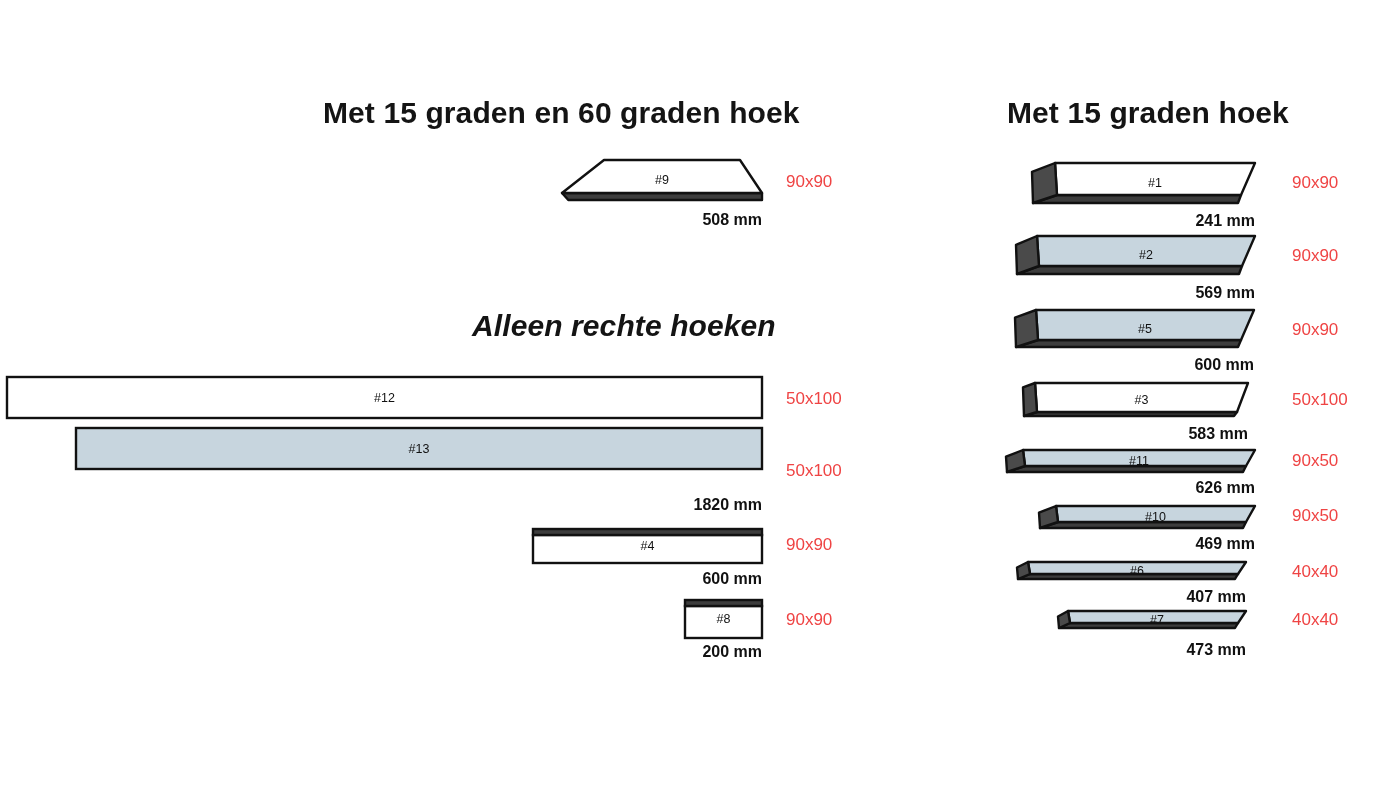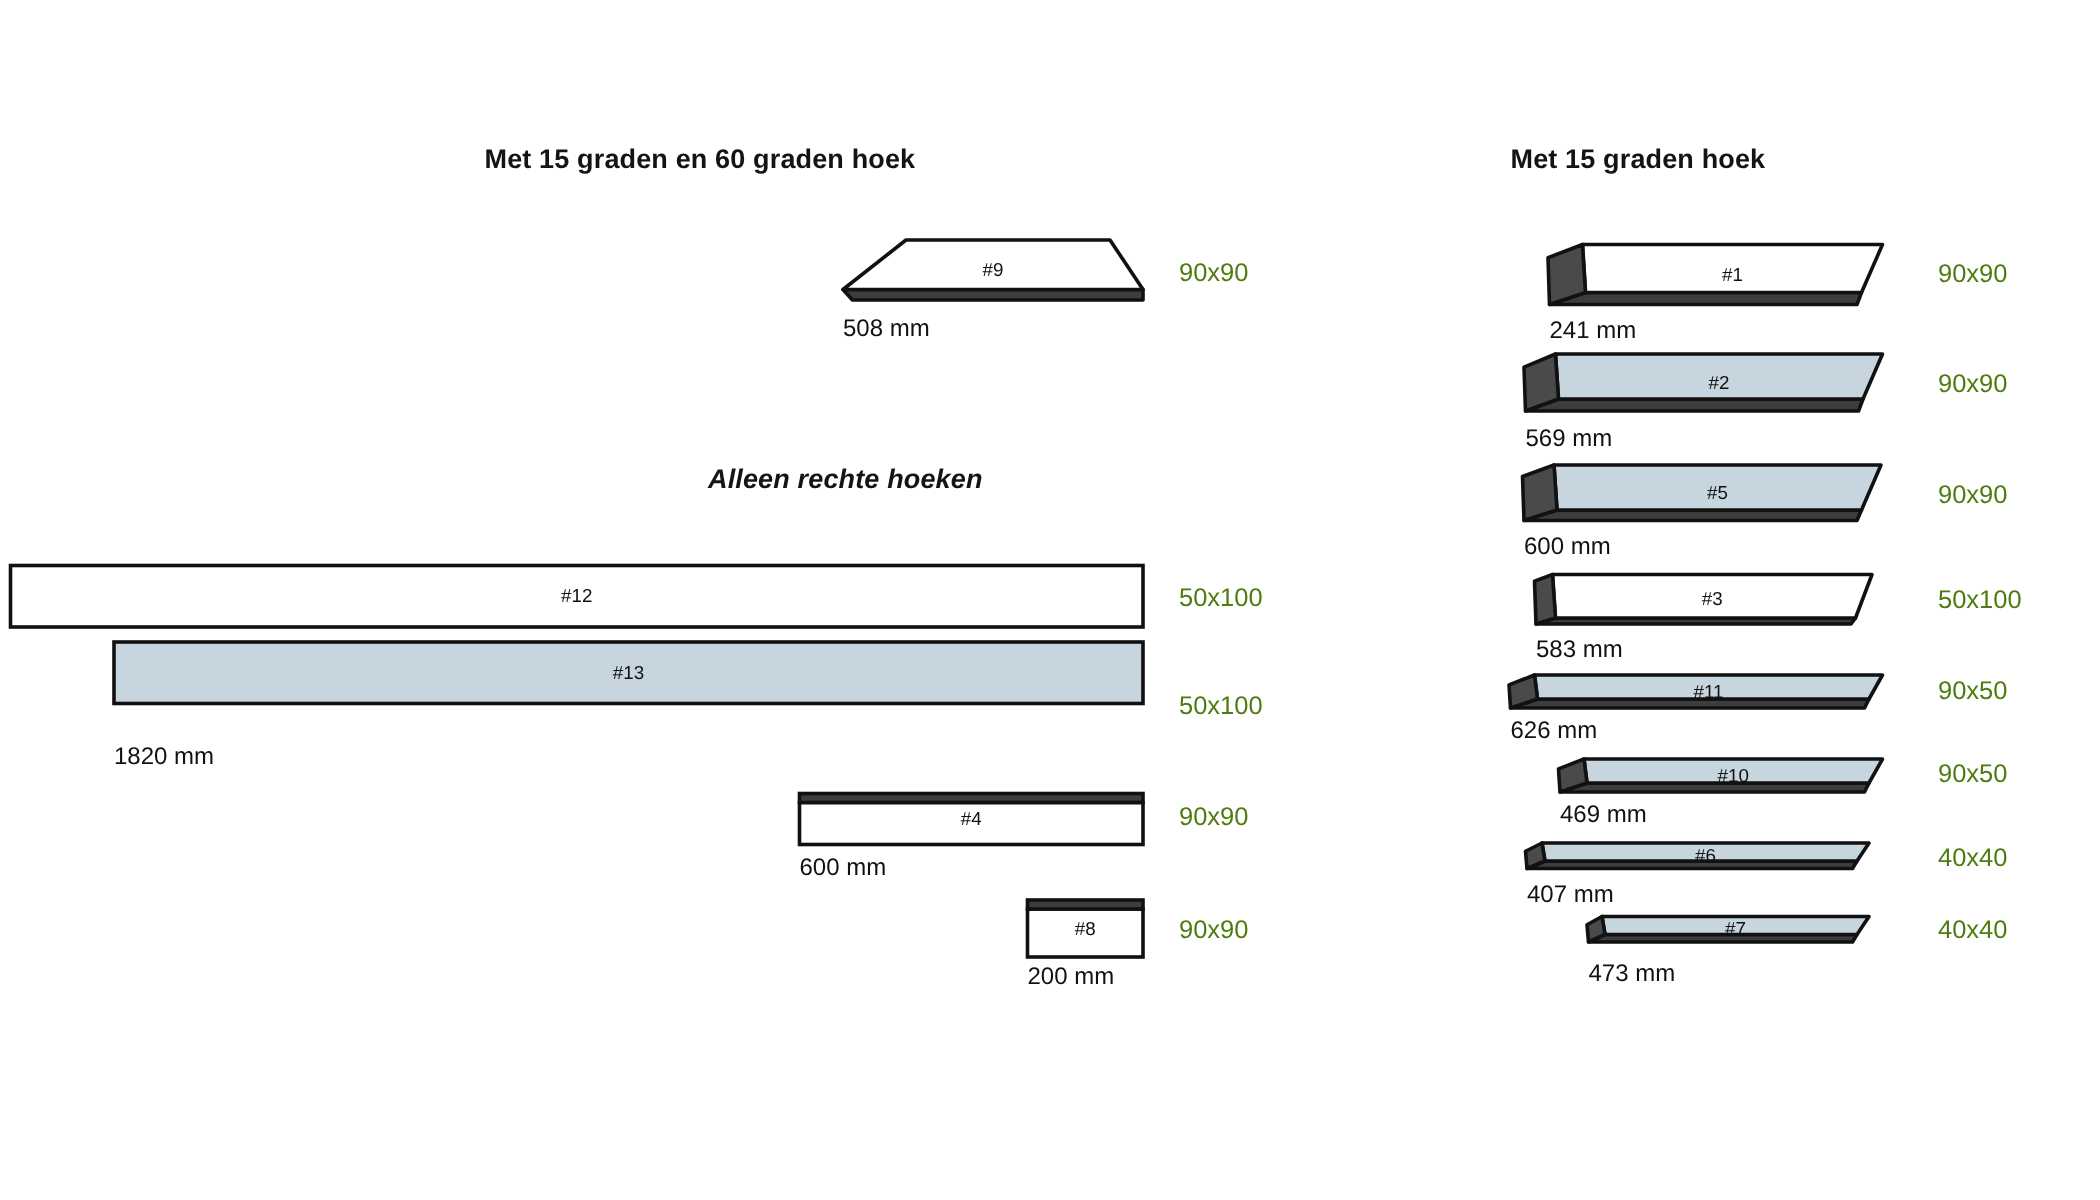--- a/index.html
+++ b/index.html
@@ -7,42 +7,42 @@
     width:1400px;height:800px;
     background:#ffffff;
     font-family:"Liberation Sans", sans-serif;
     color:#111111;
     overflow:hidden;
     position:relative;
   }
   .stage{position:absolute;inset:0;}
   .heading{
     position:absolute;
-    font-size:18px;
+    font-size:30px;
     font-weight:700;
     letter-spacing:.1px;
     color:#141414;
     white-space:nowrap;
   }
   .piece-row{position:absolute;}
   .piece-svg{display:block;overflow:visible;}
   .size-label{
     position:absolute;
     font-size:17px;
     font-weight:400;
-    color:#4d7c0f;
+    color:#ef4444;
     white-space:nowrap;
   }
   .len-label{
     position:absolute;
     font-size:16px;
-    font-weight:400;
+    font-weight:700;
     color:#111111;
     white-space:nowrap;
-    text-align:left;
+    text-align:right;
   }
   .piece-id{
     font-size:12.5px;
     font-weight:400;
     fill:#111111;
     font-family:"Liberation Sans", sans-serif;
   }
 </style>
 </head>
 <body>

